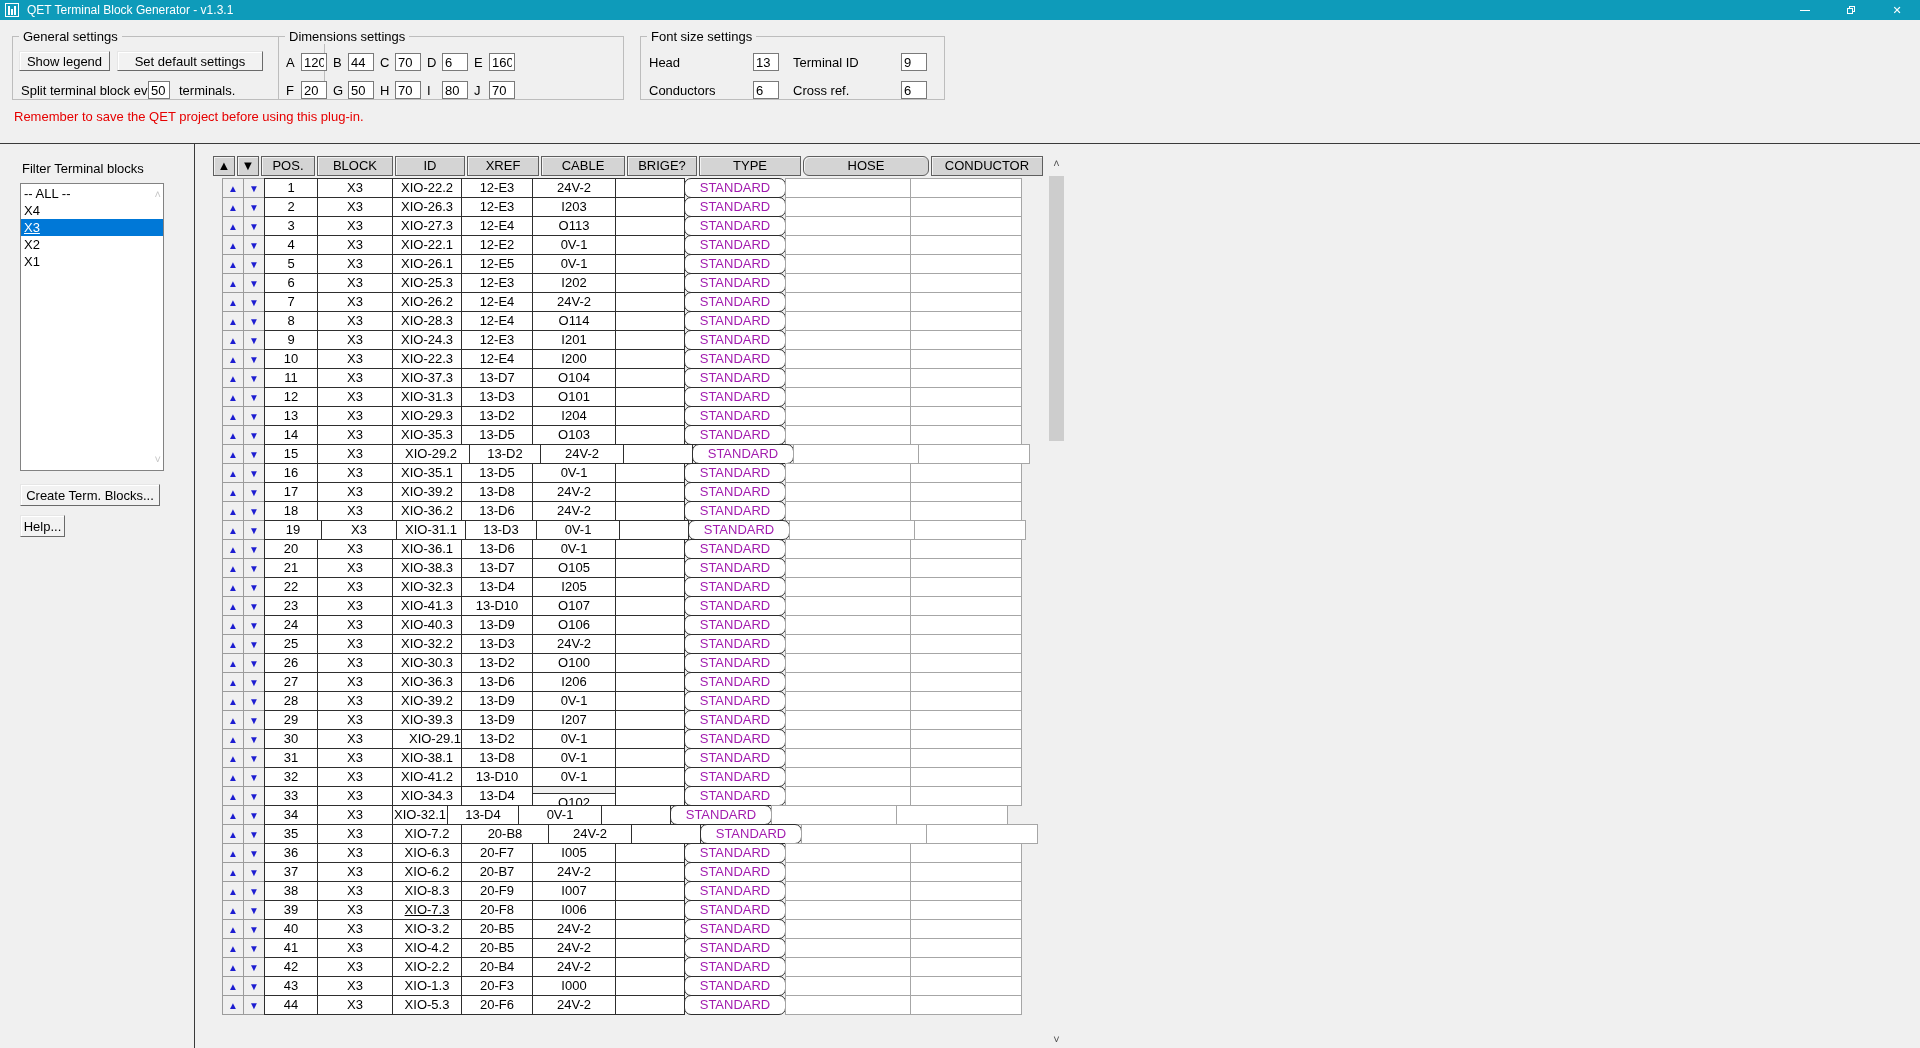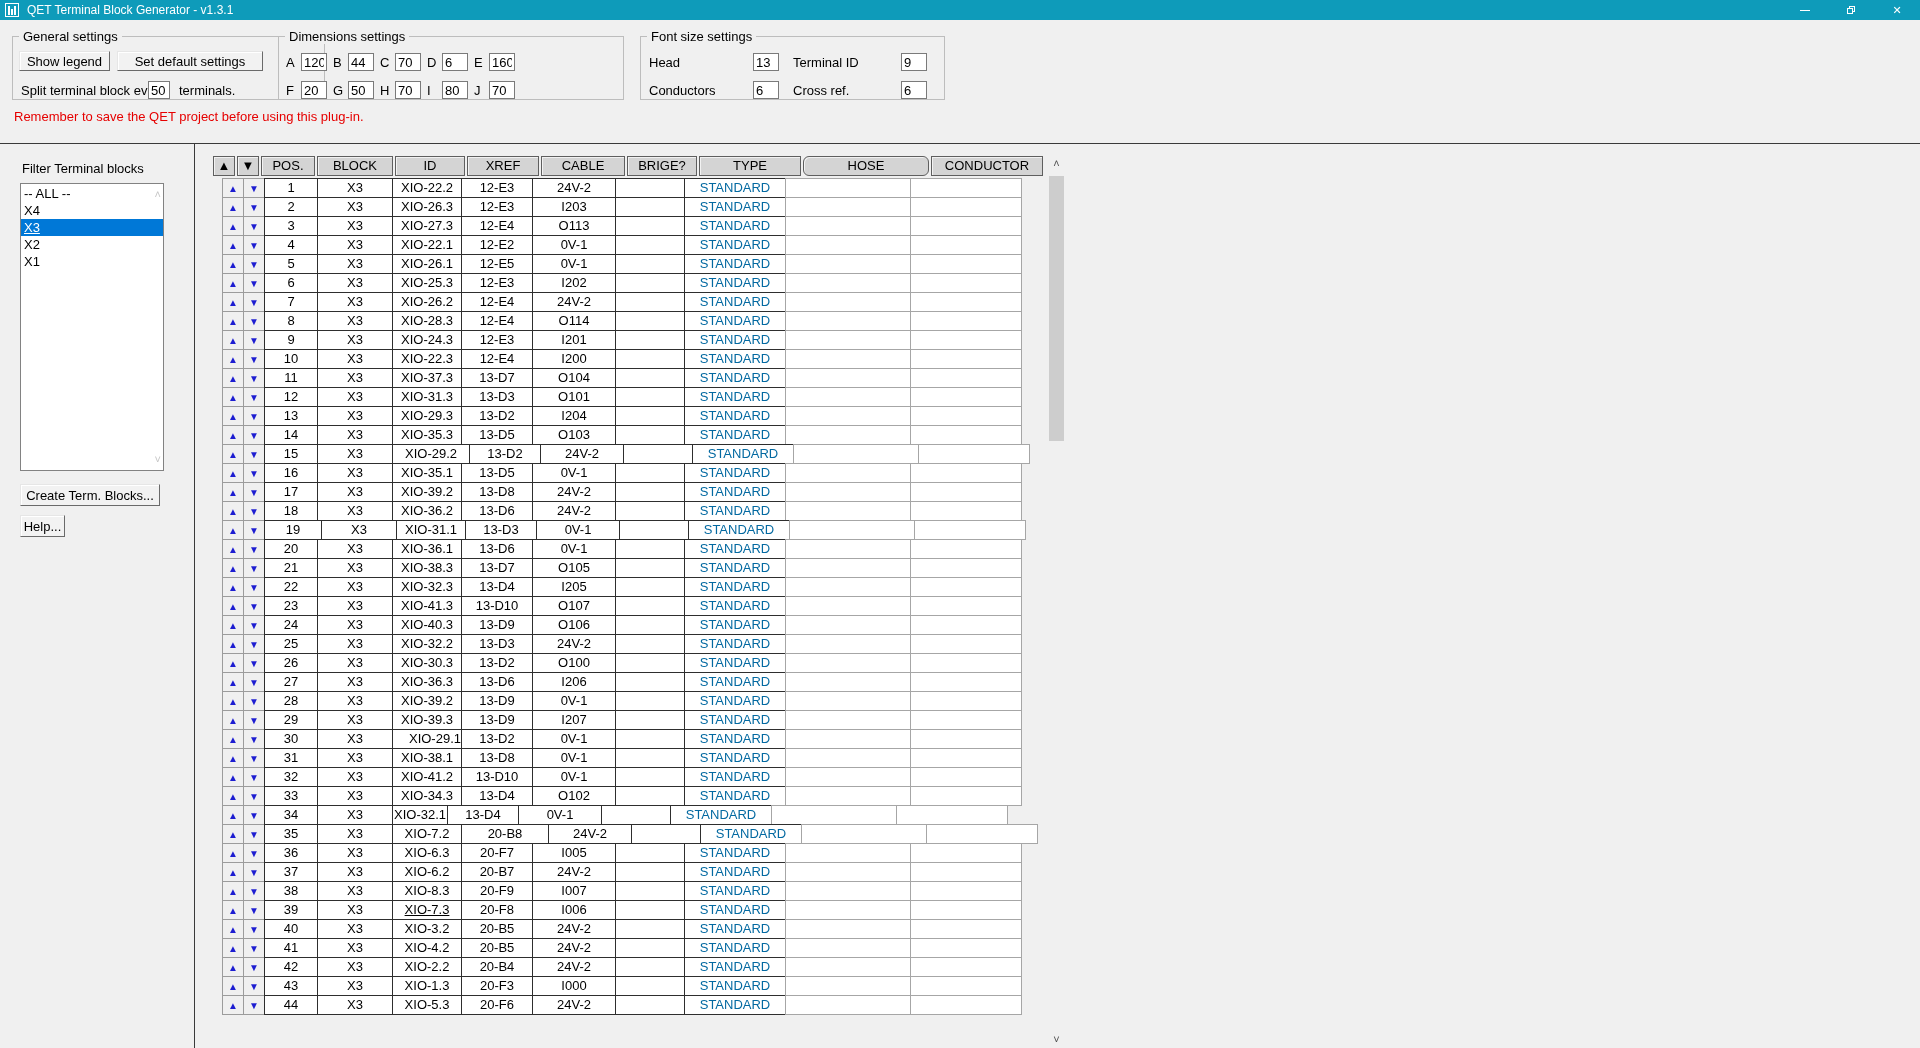--- a/index.html
+++ b/index.html
@@ -76,21 +76,21 @@
         box-shadow:inset 1px 1px 0 #f2f2f2; text-align:center; line-height:18px; font-size:13px; }
 
   .tbody { position:absolute; left:222px; top:178px; width:818px; height:870px; overflow:hidden; }
   .trow { display:flex; height:20px; }
   .trow + .trow { margin-top:-1px; }
   .td { height:20px; border:1px solid; text-align:center; line-height:18px; font-size:13px;
         background:#fff; border-color:#2e2e2e; overflow:hidden; white-space:nowrap; }
   .td + .td { margin-left:-1px; }
   .c-arrow { background:#f0f0f0; border-color:#9c9c9c; color:#1d1dd1; font-size:10px; line-height:19px; cursor:default; }
   .c-light { border-color:#a6a6a6; }
-  .c-type  { color:#0369a1; cursor:default; }
+  .c-type  { color:#a21caf; cursor:default;border-radius:7px; }
 
   
   .scrollbar { position:absolute; left:1049px; top:156px; width:15px; height:892px; background:#f0f0f0; }
   .sb-btn { position:absolute; left:0; width:15px; height:16px; color:#505050;
             font-size:11px; text-align:center; line-height:15px; cursor:default; }
   .sb-up { top:0; } .sb-down { bottom:0; }
   .sb-thumb { position:absolute; left:0; top:20px; width:15px; height:265px; background:#cdcdcd; cursor:default; }
 </style>
 </head>
 <body>
@@ -632,21 +632,21 @@
       <div class="td c-light" style="width: 126px;"></div>
       <div class="td c-light" style="width: 112px;"></div>
     </div>
     <div class="trow">
       <div class="td c-arrow" style="width: 22px;">▲</div>
       <div class="td c-arrow" style="width: 22px;">▼</div>
       <div class="td" style="width: 54px;">33</div>
       <div class="td" style="width: 76px;">X3</div>
       <div class="td" style="width: 70px;">XIO-34.3</div>
       <div class="td" style="width: 72px;">13-D4</div>
-      <div class="td" style="width: 84px;">O102</div>
+      <div class="td" style="width: 84px; margin-top: 7px;">O102</div>
       <div class="td" style="width: 70px;"></div>
       <div class="td c-type" style="width: 102px;">STANDARD</div>
       <div class="td c-light" style="width: 126px;"></div>
       <div class="td c-light" style="width: 112px;"></div>
     </div>
     <div class="trow">
       <div class="td c-arrow" style="width: 22px;">▲</div>
       <div class="td c-arrow" style="width: 22px;">▼</div>
       <div class="td" style="width: 54px;">34</div>
       <div class="td" style="width: 76px;">X3</div>

